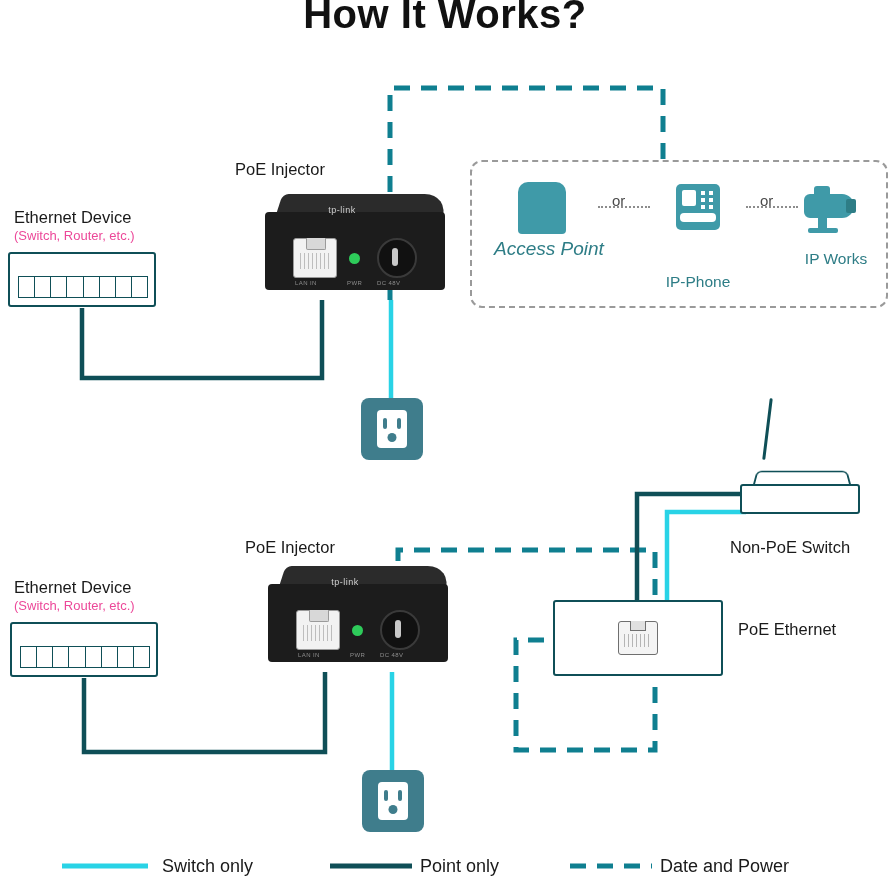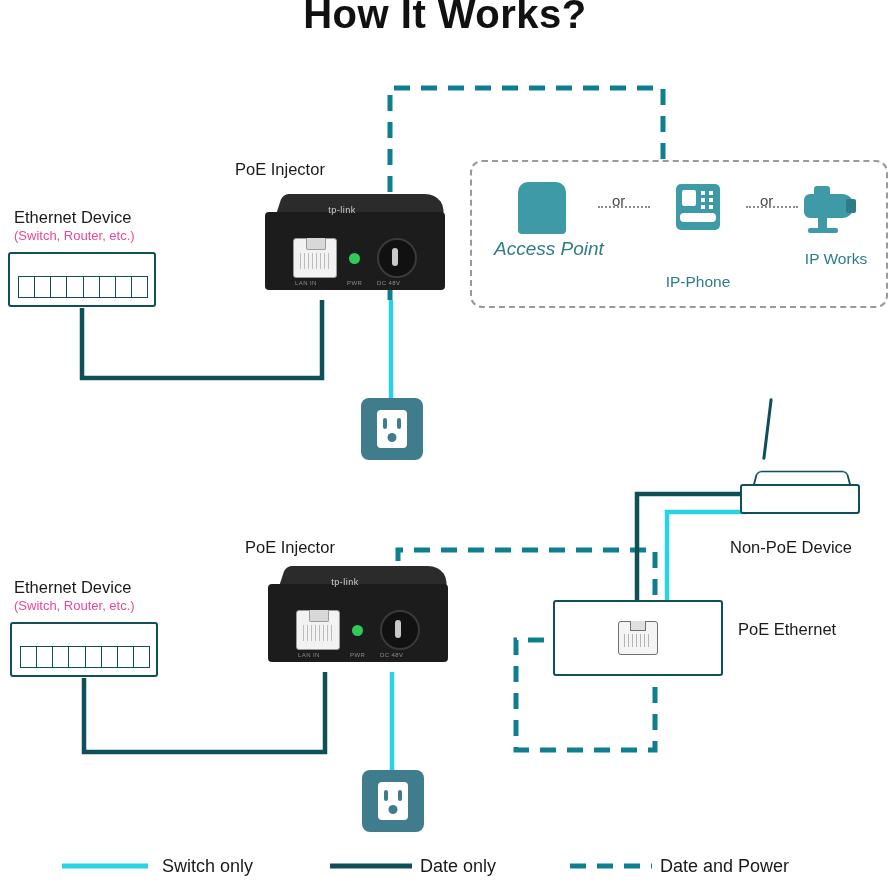--- a/index.html
+++ b/index.html
@@ -474,24 +474,24 @@
   <div class="splitter" style="left:553px; top:600px;">
     <div class="port"></div>
   </div>
   <div class="lbl" style="left:738px; top:620px;">PoE Ethernet</div>
 
   <div class="antenna" style="left:766px; top:398px;"></div>
   <div class="router" style="left:740px; top:468px;">
     <div class="top"></div>
     <div class="base"></div>
   </div>
-  <div class="lbl" style="left:730px; top:538px;">Non-PoE Device</div>
+  <div class="lbl" style="left:730px; top:538px;">Non-PoE Switch</div>
 
   <svg style="position:absolute; left:0; top:850px; width:890px; height:32px;" viewBox="0 0 890 32">
     <line x1="62" y1="16" x2="148" y2="16" stroke="#29d3e6" stroke-width="5"></line>
     <line x1="330" y1="16" x2="412" y2="16" stroke="#0f4f57" stroke-width="5"></line>
     <line x1="570" y1="16" x2="652" y2="16" stroke="#0f7f90" stroke-width="5" stroke-dasharray="16 11"></line>
   </svg>
   <div class="legend-txt" style="left:162px; top:856px;">Switch only</div>
-  <div class="legend-txt" style="left:420px; top:856px;">Date only</div>
+  <div class="legend-txt" style="left:420px; top:856px;">Point only</div>
   <div class="legend-txt" style="left:660px; top:856px;">Date and Power</div>
 
 </div>
 
 </body></html>

